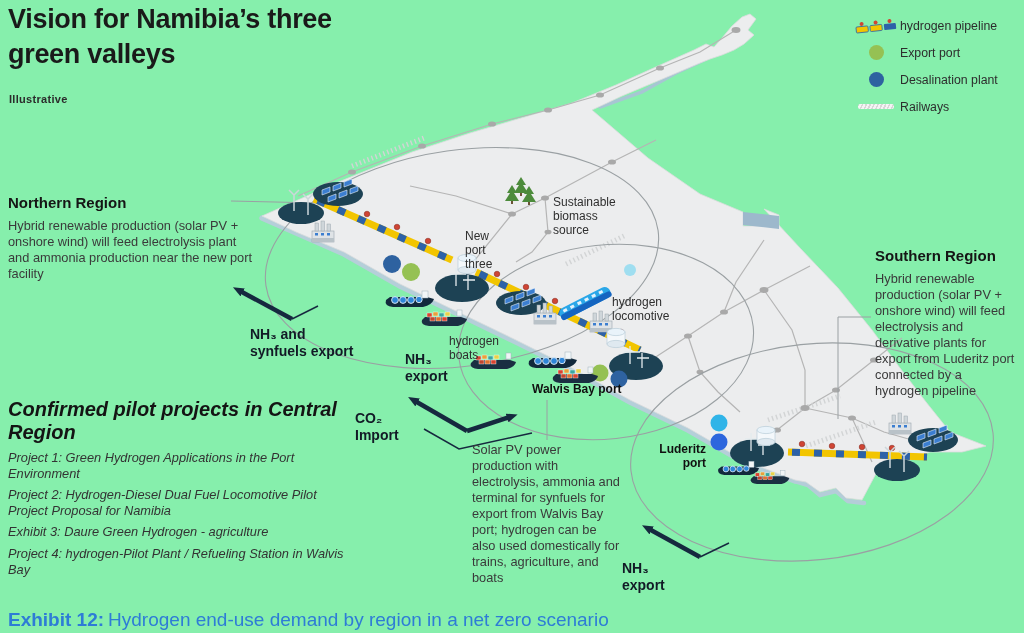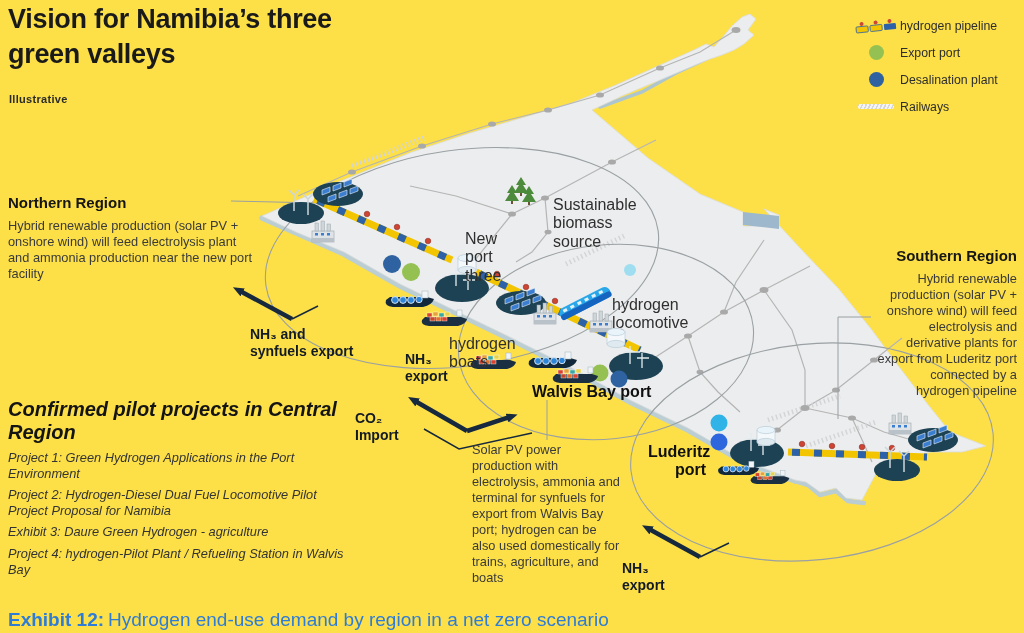--- a/index.html
+++ b/index.html
@@ -1,41 +1,41 @@
 <!DOCTYPE html>
 <html style="--caption_blue: #2e7cd6; --export_green: #95c153; --desalination_blue: #2e62a0; --pipeline_yellow: #f2c500; --pipeline_blue: #2d62a8; --pump_red: #cf4534; --arrow_navy: #16293f; --land_gray: #ecedee; --pad_navy: #1d4254; --coast_water: #b7ccdb; --cyan_dot: #30b4e8; --royal_dot: #2d66dd;"><head>
 <meta charset="utf-8">
 <style>
   html,body{margin:0;padding:0;background:#fff;}
-  .stage{position:relative;width:1024px;height:633px;overflow:hidden;background:#fde047;
+  .stage{position:relative;width:1024px;height:633px;overflow:hidden;background:#86efac;
          font-family:"Liberation Sans","DejaVu Sans",sans-serif;color:#222;}
   .abs{position:absolute;}
   .map-svg{position:absolute;left:0;top:0;width:1024px;height:633px;}
   .page-title{left:8px;top:2px;width:350px;font-size:27px;line-height:1.3;font-weight:bold;
               color:#1a1a1a;letter-spacing:-0.3px;}
   .illustrative{left:9px;top:93px;font-size:11px;font-weight:bold;color:#2b2b2b;letter-spacing:.3px;}
   .legend{left:852px;top:12px;width:168px;}
   .legend-row{display:flex;align-items:center;height:27px;}
   .legend-icon{width:48px;display:flex;justify-content:center;align-items:center;flex:0 0 48px;}
   .legend-label{font-size:12.3px;color:#2d2d2d;}
   .dot{width:15px;height:15px;border-radius:50%;}
   .dot-export{background:var(--export_green,#95c153);}
   .dot-desal{background:var(--desalination_blue,#2e62a0);}
   .rail-chip{width:36px;height:5px;border-radius:2px;
      background:repeating-linear-gradient(115deg,#d6d6d6 0 1.5px,#f4f4f4 1.5px 3.5px);}
   .region{line-height:1.25;}
   .region-h{font-size:15px;font-weight:bold;color:#151515;margin:0 0 5px 0;}
   .region-p{font-size:12.8px;color:#3a3a3a;margin:0;}
   .north-block{left:8px;top:194px;width:248px;}
-  .south-block{left:875px;top:247px;width:142px;text-align:right;}
+  .south-block{left:875px;top:247px;width:142px;}
   .central-block{left:472px;top:442px;width:148px;}
   .pilot-block{left:8px;top:398px;width:336px;font-style:italic;}
   .pilot-h{font-size:20px;font-weight:bold;color:#141414;margin:0 0 6px 0;}
   .pilot-item{font-size:12.8px;color:#333;line-height:1.22;margin:0 0 6px 0;}
-  .map-label{font-size:16px;color:#2f2f2f;line-height:1.15;white-space:pre-line;}
+  .map-label{font-size:12px;color:#2f2f2f;line-height:1.15;white-space:pre-line;}
   .map-label.bold{font-weight:bold;color:#101010;}
   .flow-label{font-size:14px;font-weight:bold;color:#121a26;line-height:1.22;white-space:pre-line;}
   .caption{left:8px;top:609px;font-size:19px;color:var(--caption_blue,#2e7cd6);}
   .caption b{font-weight:bold;margin-right:4px;}
   .tal-r{text-align:right;}
   
   .pipe-y{stroke:var(--pipeline_yellow,#f2c500);}
   .pipe-b{stroke:var(--pipeline_blue,#2d62a8);}
   .pump{fill:var(--pump_red,#cf4534);}
   .arrow{stroke:var(--arrow_navy,#16293f);}

